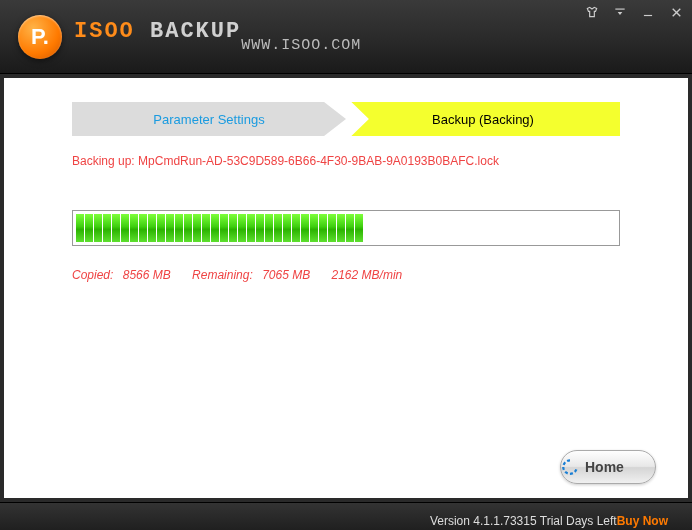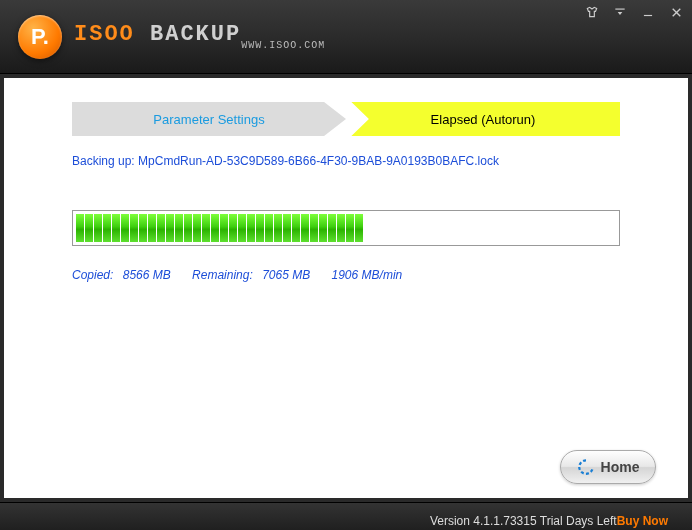--- a/index.html
+++ b/index.html
@@ -25,21 +25,21 @@
     background: radial-gradient(circle at 35% 30%, #ffb347, #ff7a00 60%, #cc5500);
     display: flex; align-items: center; justify-content: center;
     font-weight: bold; color: #fff; font-size: 22px;
     box-shadow: 0 2px 6px rgba(0,0,0,0.5), inset 0 1px 2px rgba(255,255,255,0.5);
     margin-right: 12px;
   }
   .logo-text { display: flex; flex-direction: row; }
   .logo-title { font-family: 'Courier New', monospace; font-size: 22px; letter-spacing: 2px; font-weight: bold; }
   .logo-title .isoo { color: #ff8c1a; }
   .logo-title .backup { color: #d0d0d0; }
-  .logo-url { font-family: 'Courier New', monospace; font-size: 10px; color: #bbb; letter-spacing: 1px; margin-top: 18px; }
+  .logo-url { font-family: 'Courier New', monospace; font-size: 15px; color: #bbb; letter-spacing: 1px; margin-top: 18px; }
   .win-controls {
     position: absolute; right: 8px; top: 4px;
     display: flex; gap: 12px;
     color: #ccc; font-size: 13px;
   }
   .win-controls span { cursor: pointer; display: inline-flex; align-items: center; justify-content: center; width: 16px; height: 16px; }
   .content {
     background: #fff;
     margin: 4px;
     height: 420px;
@@ -62,21 +62,21 @@
     color: #1a9be0;
     clip-path: polygon(0 0, 92% 0, 100% 50%, 92% 100%, 0 100%);
   }
   .tab-right {
     background: #f4ff2e;
     color: #000;
     margin-left: -18px;
     clip-path: polygon(8% 0, 100% 0, 100% 100%, 8% 100%, 14% 50%);
     padding-left: 18px;
   }
-  .info-block { margin: 0 40px; font-size: 12px; color: #1d4ed8; }
+  .info-block { margin: 0 40px; font-size: 12px; color: #ef4444; }
   .backing-line { margin-bottom: 42px; }
   .progress-outer {
     height: 36px;
     border: 1px solid #999;
     background: #fff;
     padding: 3px;
     margin-bottom: 22px;
     position: relative;
   }
   .progress-inner {
@@ -99,21 +99,21 @@
     right: 32px;
     bottom: 14px;
     display: flex;
     gap: 16px;
   }
   .pill-btn {
     width: 96px; height: 34px;
     border-radius: 17px;
     background: linear-gradient(to bottom, #fefefe, #e8e8e8 48%, #d5d5d5 52%, #f0f0f0);
     border: 1px solid #aaa;
-    display: flex; align-items: center; justify-content: center;
+    display: flex; align-items: center; justify-content: flex-start;
     font-size: 14px; font-weight: bold; color: #444;
     cursor: pointer;
     box-shadow: 0 1px 3px rgba(0,0,0,0.2);
     gap: 6px;
   }
   .btn-icon { display: inline-flex; align-items: center; justify-content: center; }
   .statusbar {
     height: 36px;
     background: linear-gradient(to bottom, #333, #1a1a1a);
     display: flex;
@@ -160,21 +160,21 @@
           <line x1="5" y1="5" x2="19" y2="19"></line>
           <line x1="19" y1="5" x2="5" y2="19"></line>
         </svg>
     </span>
   </div>
 </div>
 
 <div class="content">
   <div class="tabs">
     <div class="tab tab-left">Parameter Settings</div>
-    <div class="tab tab-right">Elapsed (Autorun)</div>
+    <div class="tab tab-right">Backup (Backing)</div>
   </div>
 
   <div class="info-block">
     <div class="backing-line">
       <span>Backing up:</span>
       <span> </span>
       <span>MpCmdRun-AD-53C9D589-6B66-4F30-9BAB-9A0193B0BAFC.lock</span>
     </div>
 
     <div class="progress-outer">
@@ -212,21 +212,21 @@
           <div class="progress-seg"></div>
           <div class="progress-seg"></div>
         </div>
     </div>
 
     <div class="stats-line">
       <span class="lbl">Copied:</span>
       <span class="val">8566 MB</span>
       <span class="lbl">Remaining:</span>
       <span class="val">7065 MB</span>
-      <span class="val">1906 MB/min</span>
+      <span class="val">2162 MB/min</span>
     </div>
 
   </div>
 
   <div class="button-row">
     <div class="pill-btn">
       <span class="btn-icon">
         <svg width="18" height="18" viewBox="0 0 24 24" fill="none" stroke="#1a7fd4" stroke-width="3">
             <path d="M12 3a9 9 0 1 0 9 9" stroke-dasharray="4 3"></path>
           </svg>

